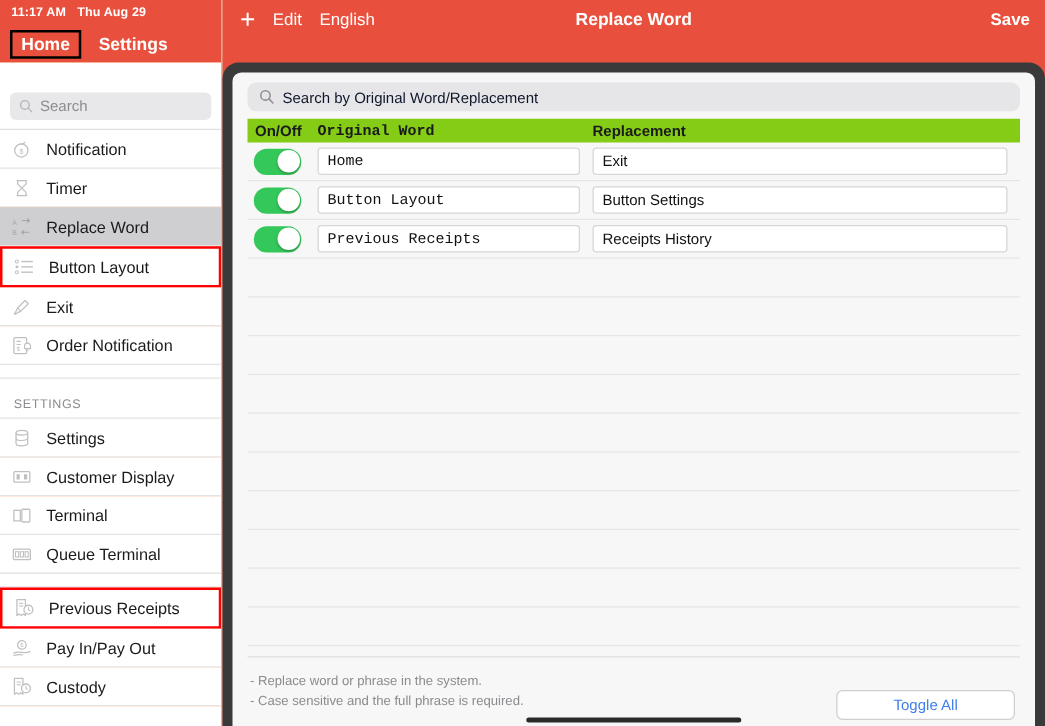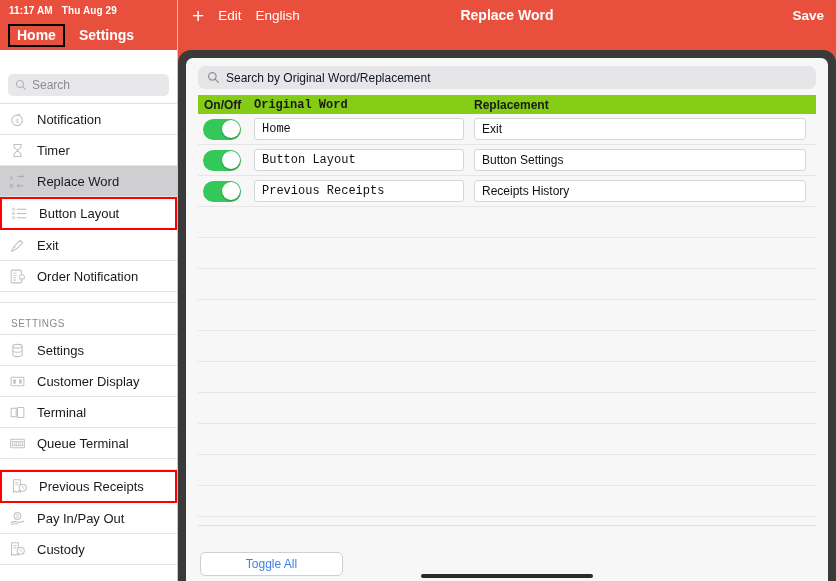--- a/index.html
+++ b/index.html
@@ -404,20 +404,24 @@
               <div class="trow"></div>
               <div class="trow"></div>
               <div class="trow"></div>
               <div class="trow"></div>
               <div class="trow"></div>
               <div class="trow"></div>
               <div class="trow"></div>
             </div>
 
           <div class="footer">
+            <div class="notes">
+              <div>- Replace word or phrase in the system.</div>
+              <div>- Case sensitive and the full phrase is required.</div>
+            </div>
             <div class="toggle-all">Toggle All</div>
           </div>
         </div>
         <div class="home-indicator"></div>
       </div>
     </div>
   </div>
 </div>
 
 </body></html>

